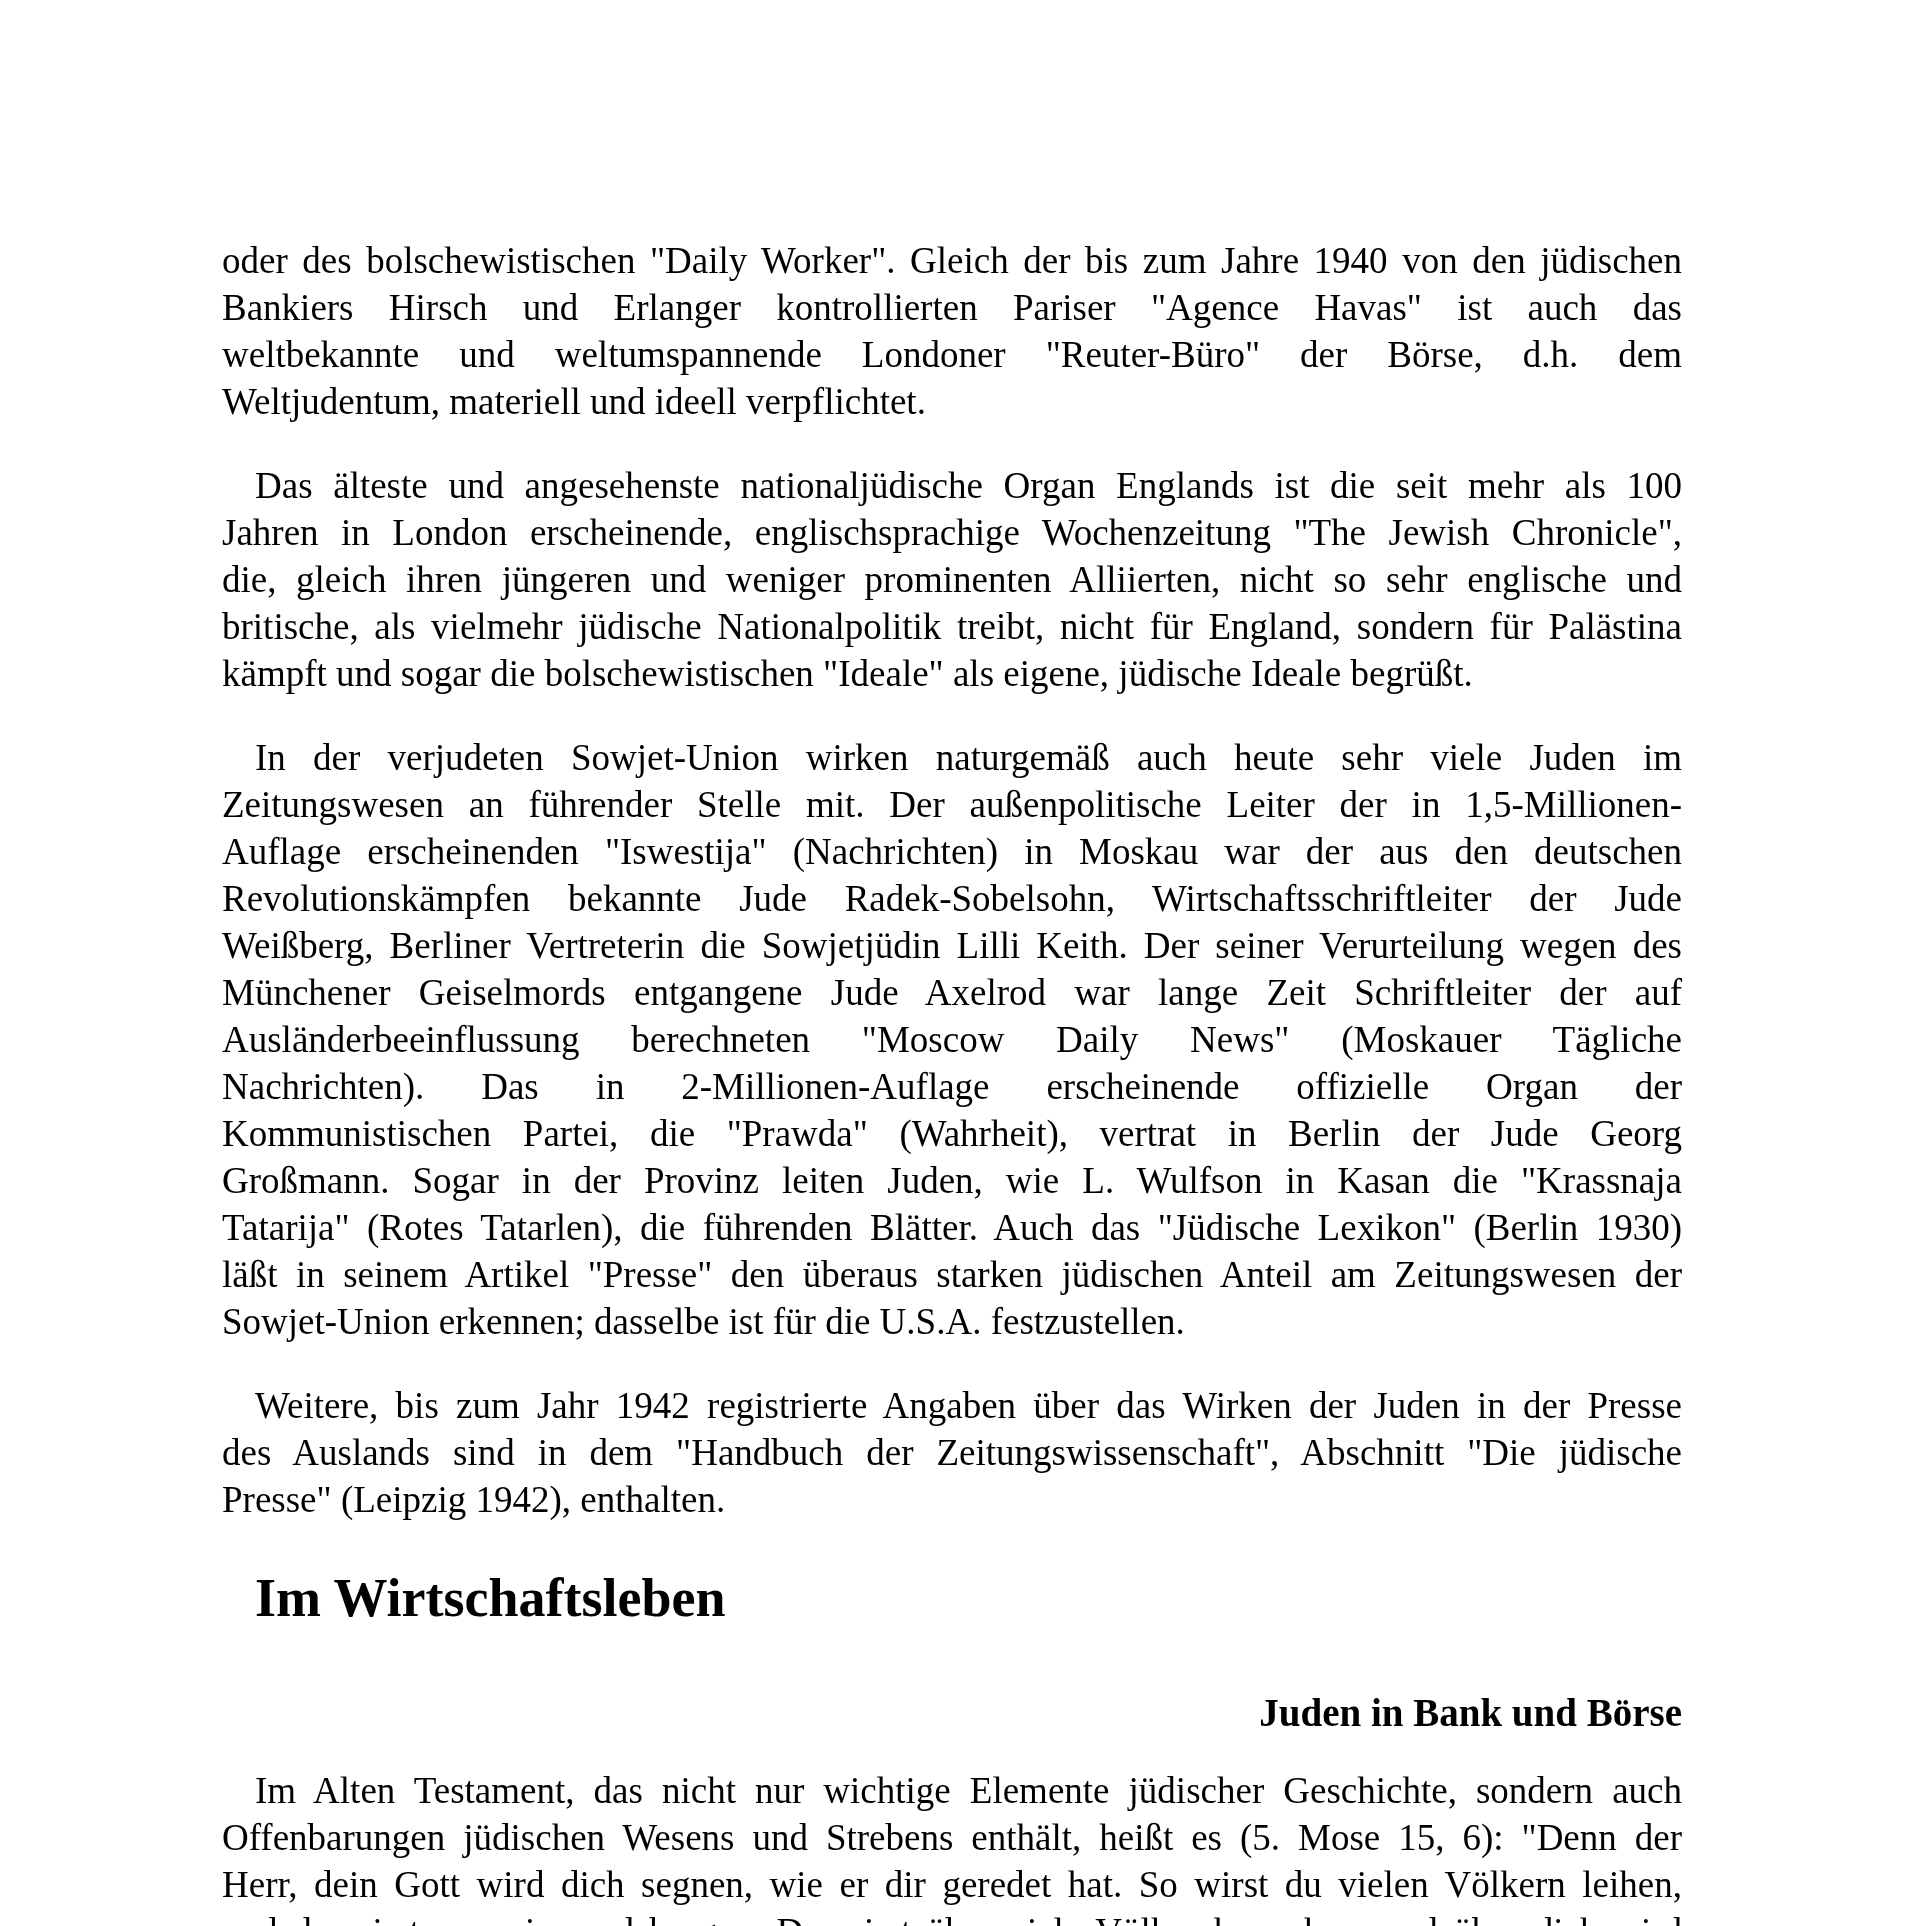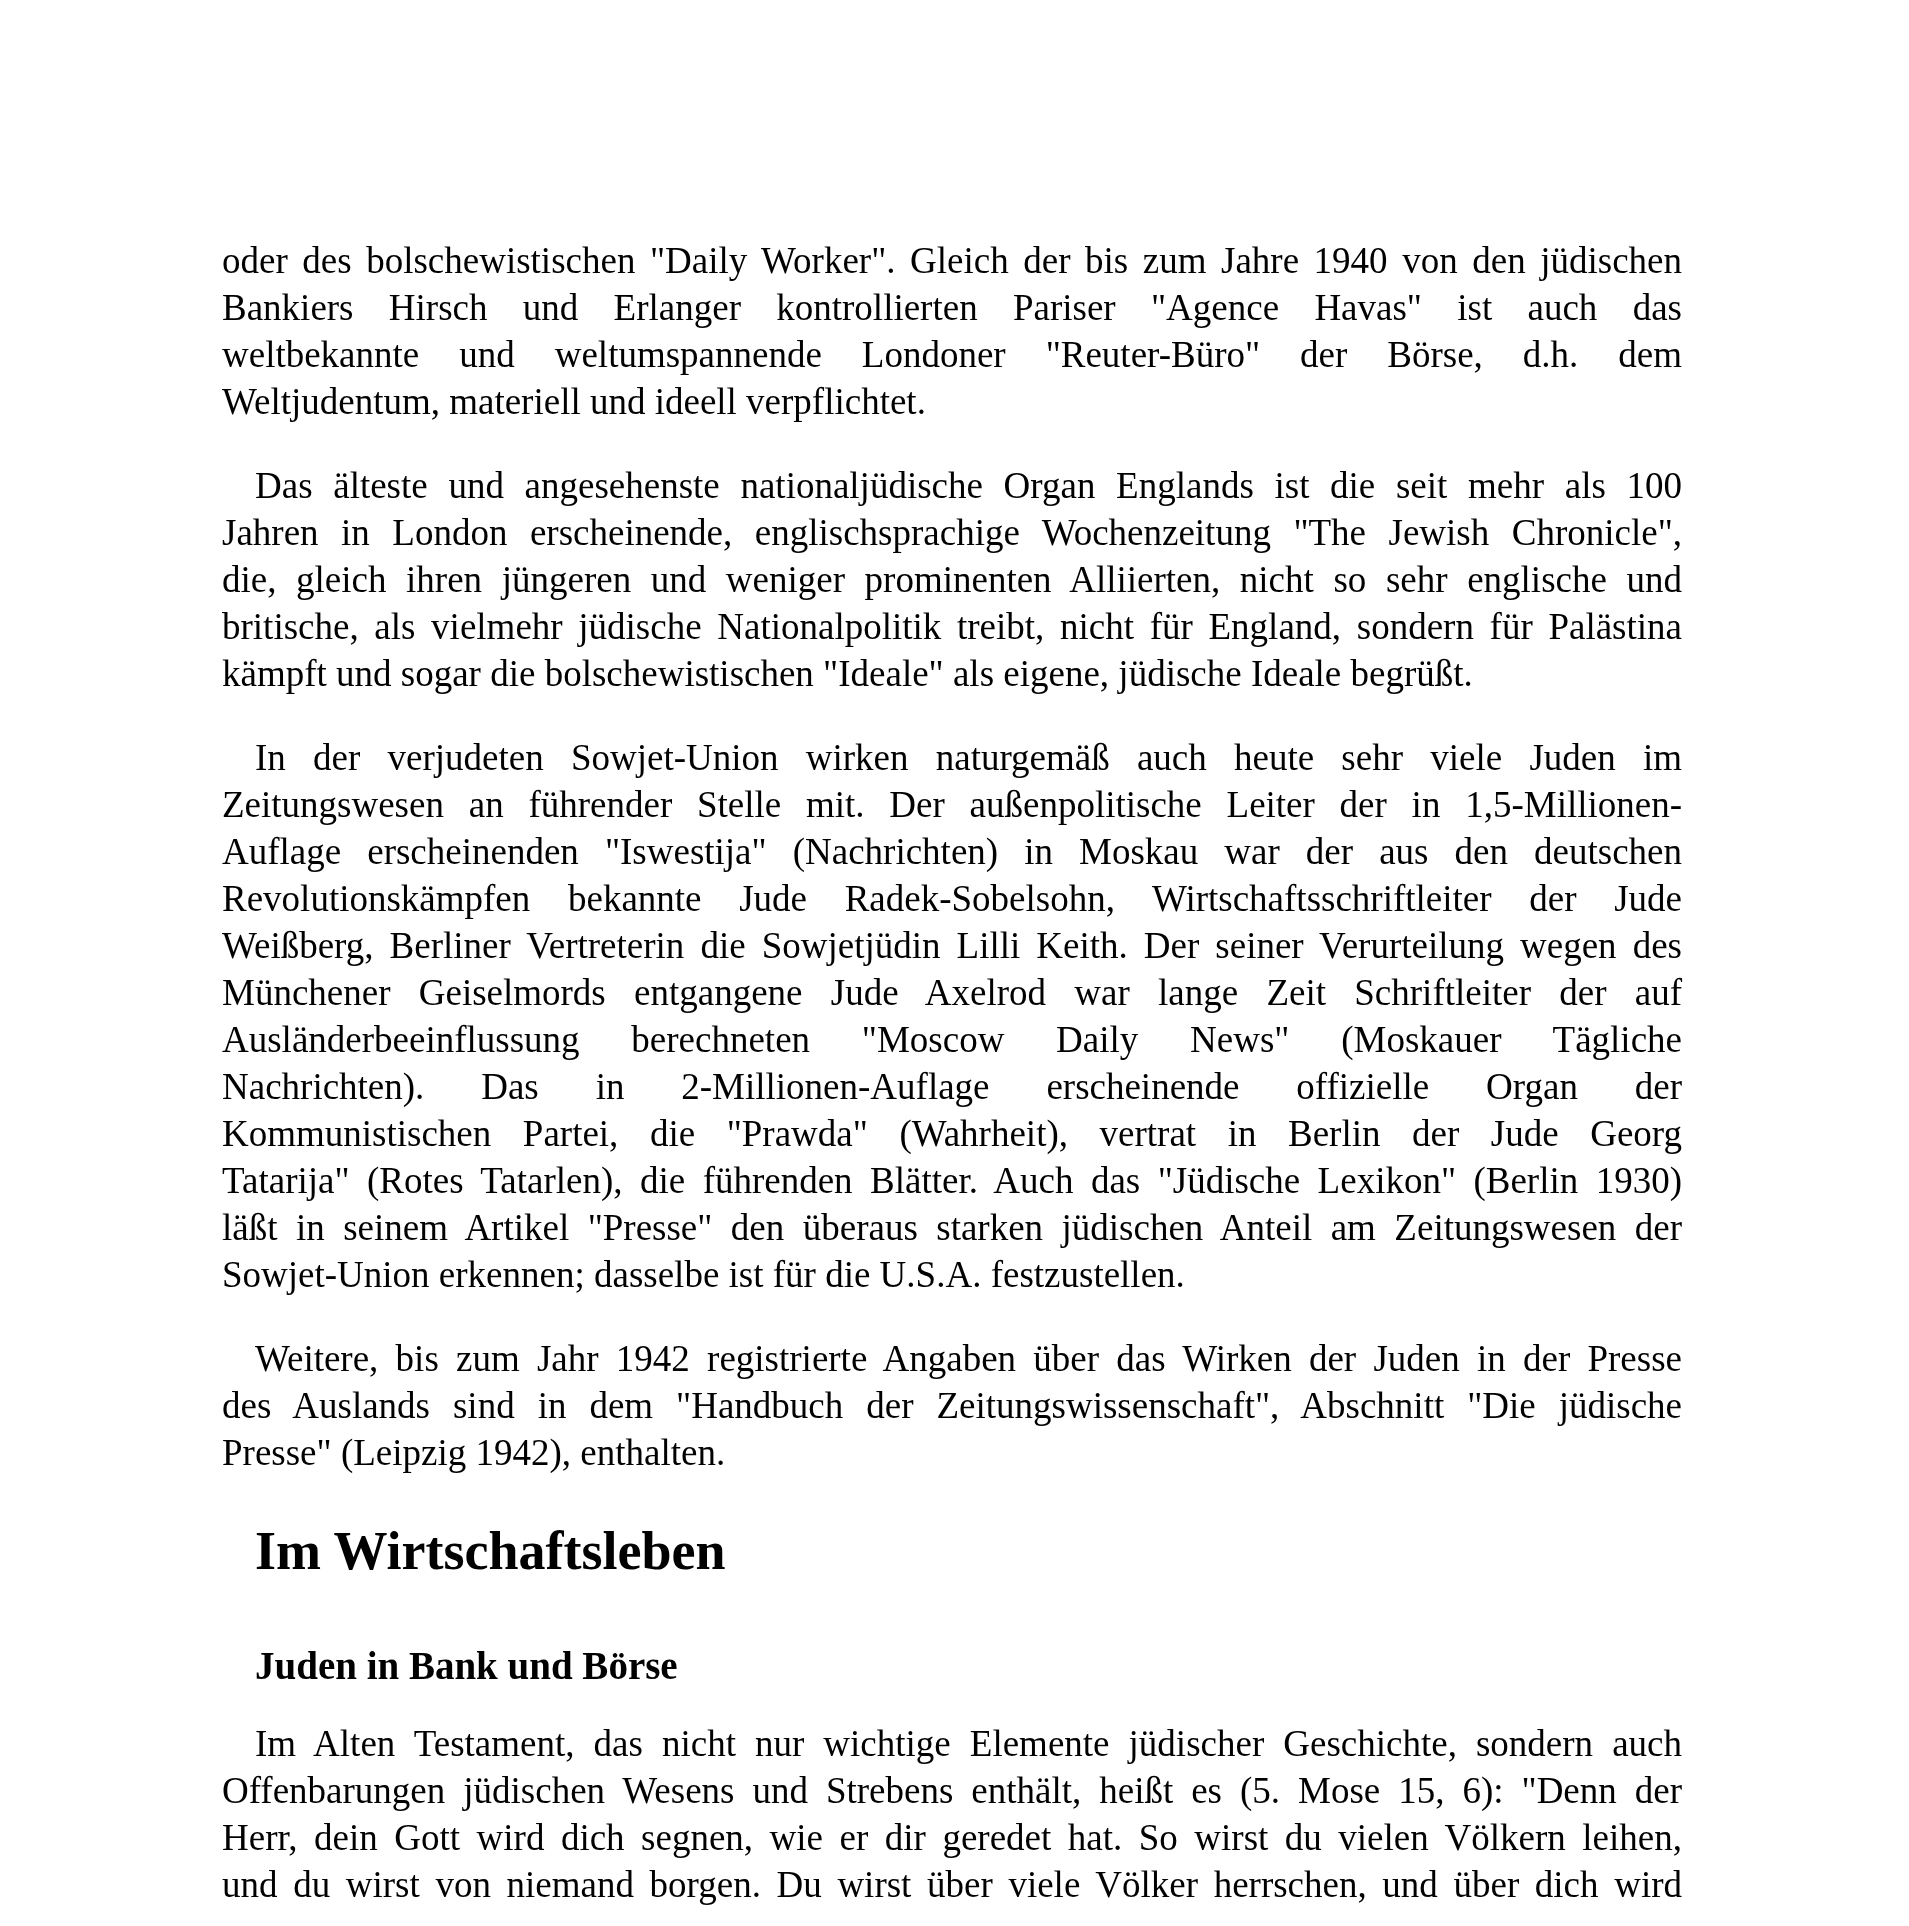--- a/index.html
+++ b/index.html
@@ -32,20 +32,21 @@
     font-weight: bold;
     margin: 46px 0 65px 0;
     padding-left: 33px;
   }
   h2.heading2 {
     font-size: 39px;
     line-height: 42px;
     font-weight: bold;
     margin: 0 0 33px 0;
     padding-left: 33px;
+    text-align: right;
   }
 </style>
 </head>
 <body>
 
 <div class="page">
   <div class="doc-content">
       <div class="para">
         <div class="line">oder des bolschewistischen "Daily Worker". Gleich der bis zum Jahre 1940 von den jüdischen</div>
         <div class="line">Bankiers Hirsch und Erlanger kontrollierten Pariser "Agence Havas" ist auch das</div>
@@ -62,20 +63,21 @@
       <div class="para indented">
         <div class="line">In der verjudeten Sowjet-Union wirken naturgemäß auch heute sehr viele Juden im</div>
         <div class="line">Zeitungswesen an führender Stelle mit. Der außenpolitische Leiter der in 1,5-Millionen-</div>
         <div class="line">Auflage erscheinenden "Iswestija" (Nachrichten) in Moskau war der aus den deutschen</div>
         <div class="line">Revolutionskämpfen bekannte Jude Radek-Sobelsohn, Wirtschaftsschriftleiter der Jude</div>
         <div class="line">Weißberg, Berliner Vertreterin die Sowjetjüdin Lilli Keith. Der seiner Verurteilung wegen des</div>
         <div class="line">Münchener Geiselmords entgangene Jude Axelrod war lange Zeit Schriftleiter der auf</div>
         <div class="line">Ausländerbeeinflussung berechneten "Moscow Daily News" (Moskauer Tägliche</div>
         <div class="line">Nachrichten). Das in 2-Millionen-Auflage erscheinende offizielle Organ der</div>
         <div class="line">Kommunistischen Partei, die "Prawda" (Wahrheit), vertrat in Berlin der Jude Georg</div>
+        <div class="line">Großmann. Sogar in der Provinz leiten Juden, wie L. Wulfson in Kasan die "Krassnaja</div>
         <div class="line">Tatarija" (Rotes Tatarlen), die führenden Blätter. Auch das "Jüdische Lexikon" (Berlin 1930)</div>
         <div class="line">läßt in seinem Artikel "Presse" den überaus starken jüdischen Anteil am Zeitungswesen der</div>
         <div class="line last">Sowjet-Union erkennen; dasselbe ist für die U.S.A. festzustellen.</div>
       </div>
       <div class="para indented italic">
         <div class="line">Weitere, bis zum Jahr 1942 registrierte Angaben über das Wirken der Juden in der Presse</div>
         <div class="line">des Auslands sind in dem "Handbuch der Zeitungswissenschaft", Abschnitt "Die jüdische</div>
         <div class="line last">Presse" (Leipzig 1942), enthalten.</div>
       </div>
       <h1 class="heading1">Im Wirtschaftsleben</h1>

